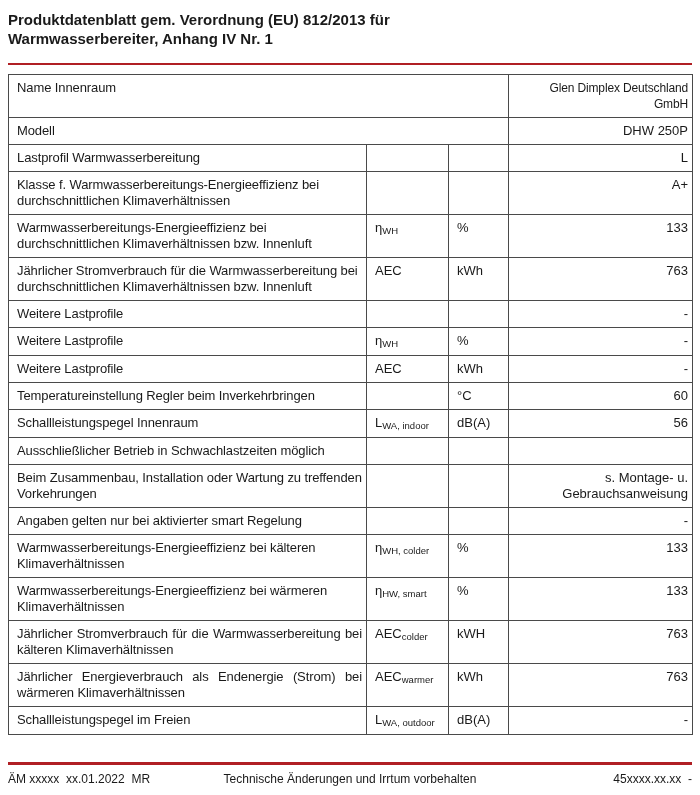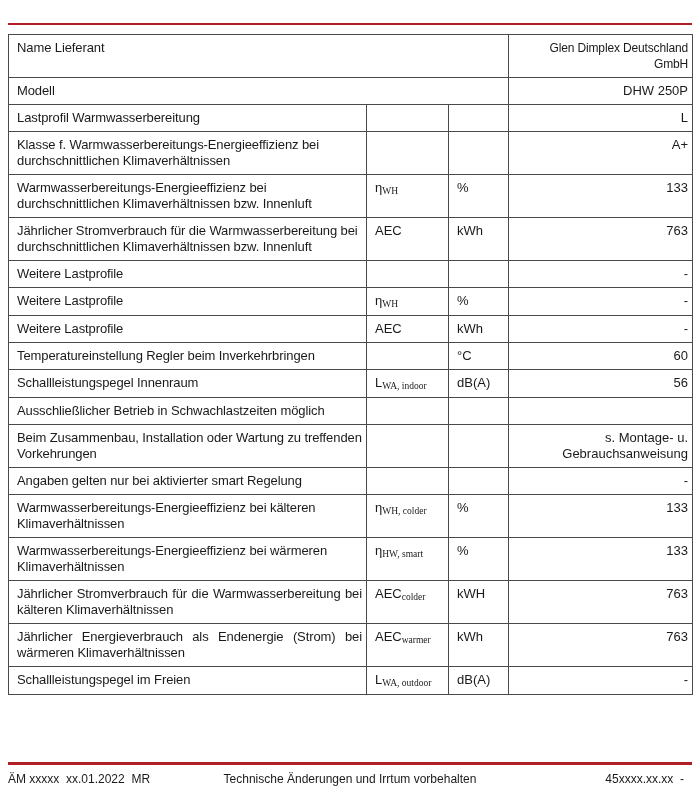--- a/index.html
+++ b/index.html
@@ -64,21 +64,20 @@
   }
   td.label-cell{letter-spacing:-0.1px;}
   td.label-cell.justify{text-align:justify;margin-top:48px;}
   td.symbol-cell{white-space:nowrap;}
   td.symbol-cell sub{
     font-size:9.5px;
     letter-spacing:0;
     position:relative;
     top:2px;
     vertical-align:baseline;
-    font-family:Liberation Serif, serif;
   }
   td.unit-cell{white-space:nowrap;}
   td.value-cell{
     text-align:right;
     padding-left:2px;
     padding-right:2px;
     white-space:pre-line;
   }
   td.value-cell.value-long{
     font-size:12px;
@@ -98,42 +97,46 @@
   }
   .ftr-text{
     position:relative;
     text-align:center;
     font-size:12px;
     line-height:17px;
     height:17px;
   }
   .ftr-text span{white-space:pre;}
   .ftr-left{position:absolute;left:0;top:0;}
-  .ftr-right{position:absolute;right:8px;top:0;}
+  .ftr-right{position:absolute;right:0;top:0;}
 </style>
 </head>
 <body>
 
 <div class="page">
 
   <div class="hdr">
+    <div class="doc-title">
+      <div>Produktdatenblatt gem. Verordnung (EU) 812/2013 für</div>
+      <div>Warmwasserbereiter, Anhang IV Nr. 1</div>
+    </div>
   </div>
 
   <div class="top-rule"></div>
 
   <table class="product">
     <colgroup>
       <col style="width:358px">
       <col style="width:82px">
       <col style="width:60px">
       <col style="width:184px">
     </colgroup>
     <tbody id="table-body">
         <tr>
-          <td class="label-cell" colspan="3">Name Lieferant</td>
+          <td class="label-cell" colspan="3">Name Innenraum</td>
           <td class="value-cell value-long">Glen Dimplex Deutschland GmbH</td>
         </tr>
         <tr>
           <td class="label-cell" colspan="3">Modell</td>
           <td class="value-cell">DHW 250P</td>
         </tr>
         <tr>
           <td class="label-cell">Lastprofil Warmwasserbereitung</td>
           <td class="symbol-cell"></td>
           <td class="unit-cell"></td>

